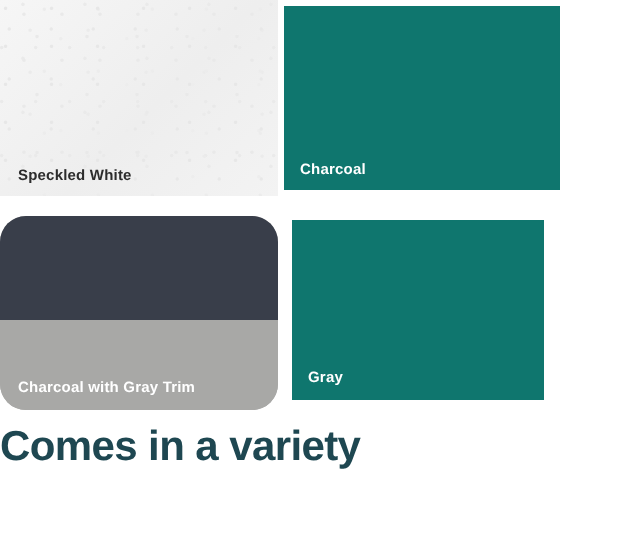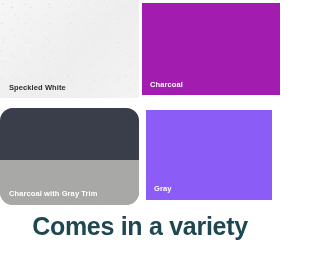--- a/index.html
+++ b/index.html
@@ -63,21 +63,21 @@
       linear-gradient(135deg, #f6f6f6 0%, #eeeeee 55%, #f3f3f3 100%);
     background-size: 23px 19px, 31px 27px, 19px 23px, 27px 31px,
                      21px 25px, 29px 21px, 25px 29px, 33px 23px, 17px 27px, 100% 100%;
   }
 
   .swatch--charcoal {
     left: 142px;
     top: 3px;
     width: 156px;
     height: 92px;
-    background: #a21caf;
+    background: #0f766e;
   }
 
   
   .swatch--charcoal-gray-trim {
     left: 0px;
     top: 108px;
     width: 139px;
     height: 97px;
     background: #a8a8a6;
     border-radius: 13px;
@@ -97,21 +97,21 @@
     width: 100%;
     bottom: 0;
     background: #a8a8a6;
   }
 
   .swatch--gray {
     left: 146px;
     top: 110px;
     width: 126px;
     height: 90px;
-    background: #8b5cf6;
+    background: #0f766e;
   }
 
   
   .swatch-label {
     position: absolute;
     left: 9px;
     bottom: 7px;
     font-size: 7.5px;
     font-weight: 700;
     letter-spacing: 0.1px;
@@ -124,24 +124,24 @@
   .swatch--charcoal .swatch-label { left: 8px; bottom: 7px; }
   .swatch--gray .swatch-label { left: 8px; bottom: 8px; }
   .swatch--charcoal-gray-trim .swatch-label { left: 9px; bottom: 8px; }
 
   
   .headline {
     position: absolute;
     left: 0;
     top: 212px;
     width: 280px;
-    text-align: center;
+    text-align: left;
     color: #1e4751;
     font-family: "Liberation Sans", sans-serif;
-    font-size: 25px;
+    font-size: 21px;
     font-weight: 700;
     line-height: 1.12;
     letter-spacing: -0.3px;
   }
   .headline .line {
     display: block;
   }
 </style>
 </head>
 <body>

